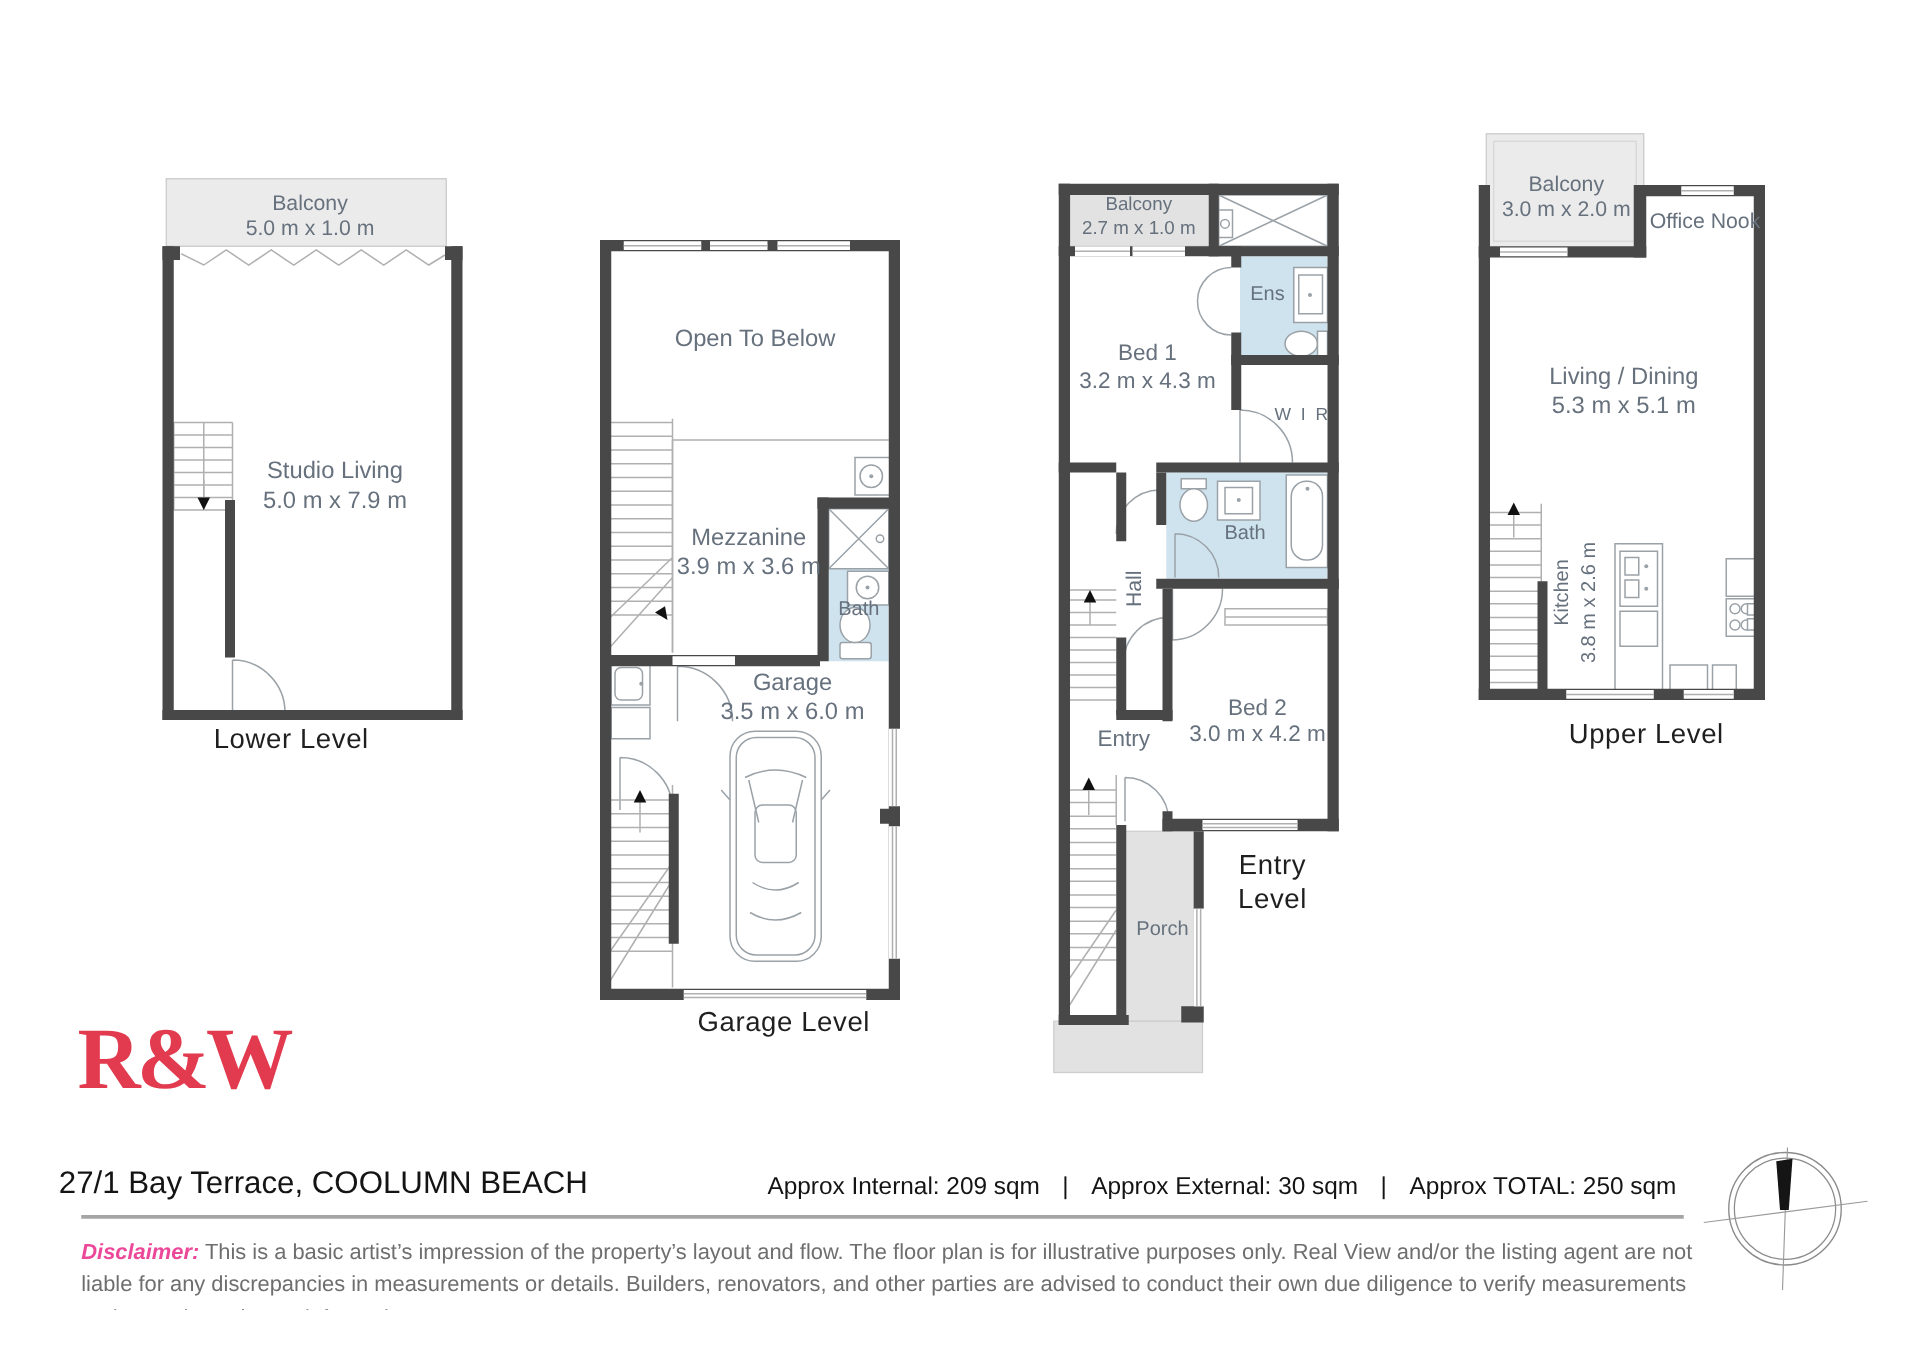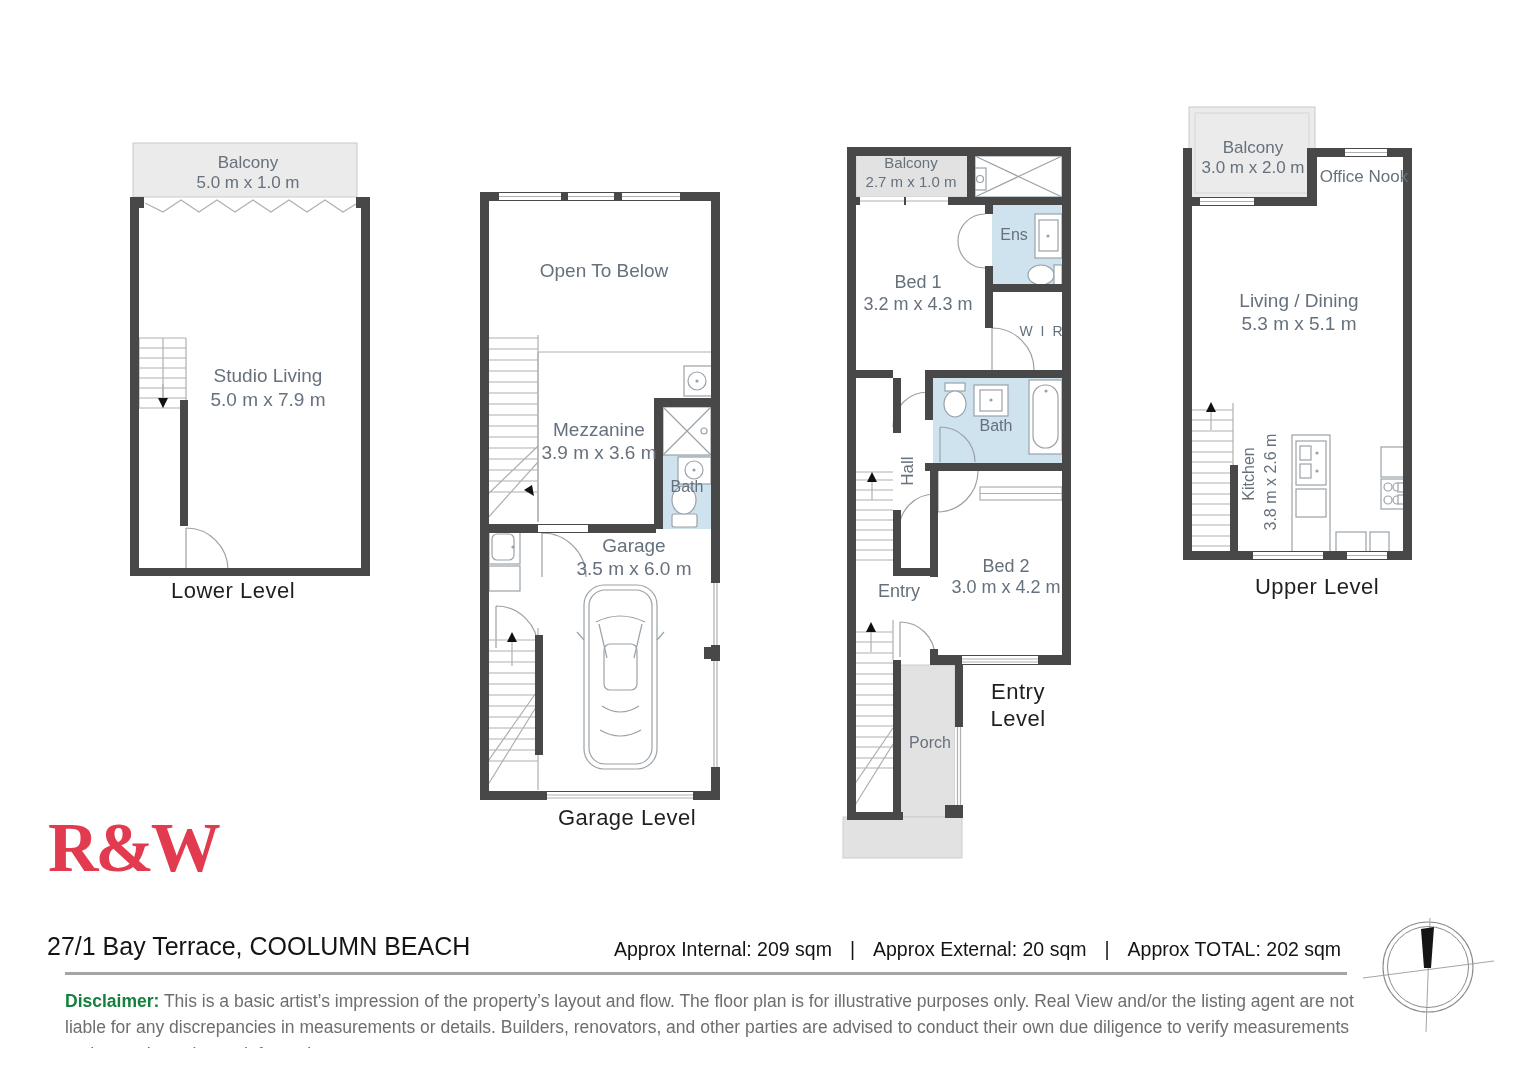--- a/index.html
+++ b/index.html
@@ -13,28 +13,28 @@
   .fix{stroke:#9aa2a8;stroke-width:1.2;fill:#fff;}
   .blue{fill:#cfe3ef;}
   .gbal{fill:#ebebeb;stroke:#c9c9c9;stroke-width:1;}
   .gpor{fill:#e2e2e2;stroke:#cdcdcd;stroke-width:1;}
   .win{fill:#fff;}
   .rt{font-family:"Liberation Sans",sans-serif;fill:#66717d;text-anchor:middle;font-size:19px;}
   .s17{font-size:17px;} .s16{font-size:16px;} .s15{font-size:15px;} .s14{font-size:14px;letter-spacing:2px;} .s18{font-size:18px;}
   .lv{font-family:"Liberation Sans",sans-serif;fill:#1f1f1f;text-anchor:middle;font-size:22px;letter-spacing:.5px;}
   .arr{fill:#111;}
   
-  .brand{position:absolute;left:48px;top:808px;font-family:"Liberation Serif",serif;font-weight:700;
+  .brand{position:absolute;left:62px;top:808px;font-family:"Liberation Serif",serif;font-weight:700;
          font-size:70px;color:#e23a4e;letter-spacing:-3px;}
   .address{position:absolute;left:47px;top:932px;font-size:25px;color:#141414;}
   .measures{position:absolute;left:614px;top:938px;width:736px;display:flex;gap:18px;
             font-size:19.5px;color:#141414;white-space:nowrap;}
   .rule{position:absolute;left:65px;top:972px;width:1282px;height:3px;background:#a5a5a5;}
   .disclaimer{position:absolute;left:65px;top:988px;width:1292px;font-size:17.5px;line-height:1.5;color:#6e6e6e;}
-  .disclaimer b{color:#15803d;}
+  .disclaimer b{color:#ec4899;font-style:italic;}
 </style>
 </head>
 <body>
 
 <div class="canvas">
 
 <svg width="1534" height="1085" viewBox="0 0 1534 1085">
 
   <g>
     <rect x="133" y="143" width="224" height="54" class="gbal"></rect>
@@ -345,23 +345,23 @@
   </g>
 </svg>
 
 <div class="brand">R&amp;W</div>
 
 <div class="address">27/1 Bay Terrace, COOLUMN BEACH</div>
 
 <div class="measures">
   <span>Approx Internal: 209 sqm</span>
   <span>|</span>
-  <span>Approx External: 20 sqm</span>
+  <span>Approx External: 30 sqm</span>
   <span>|</span>
-  <span>Approx TOTAL: 202 sqm</span>
+  <span>Approx TOTAL: 250 sqm</span>
 </div>
 
 <div class="rule"></div>
 
 <div class="disclaimer">
   <b>Disclaimer:</b>
   <span>This is a basic artist’s impression of the property’s layout and flow. The floor plan is for illustrative purposes only. Real View and/or the listing agent are not liable for any discrepancies in measurements or details. Builders, renovators, and other parties are advised to conduct their own due diligence to verify measurements and any other relevant information.</span>
 </div>
 
 </div>

